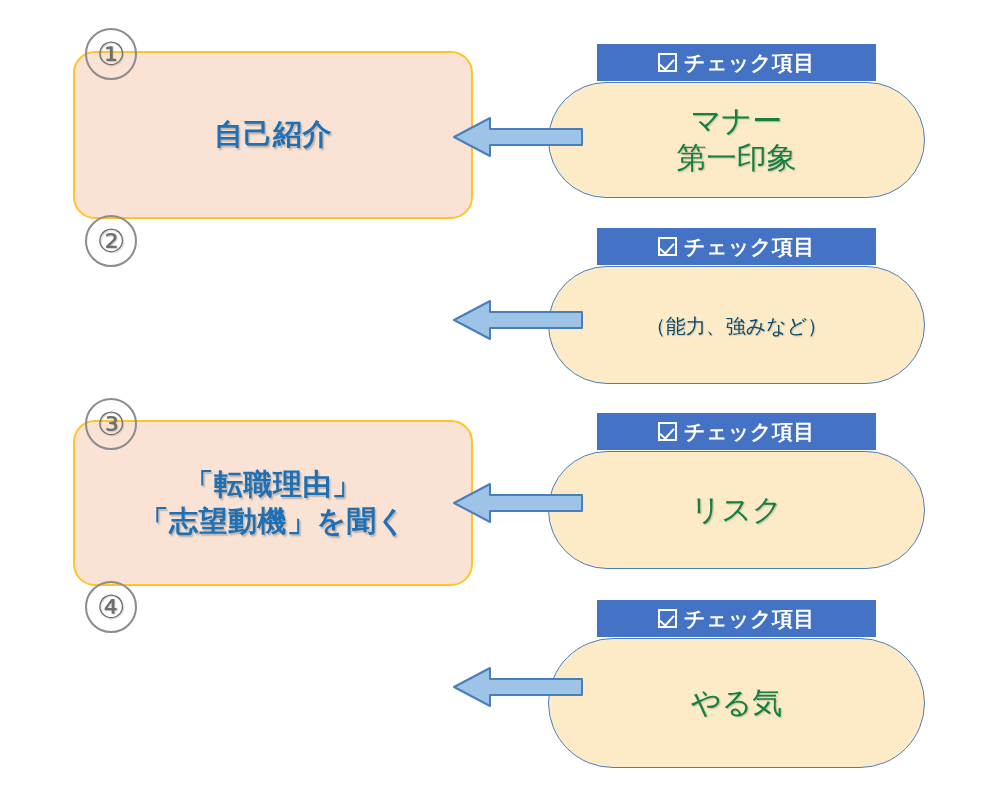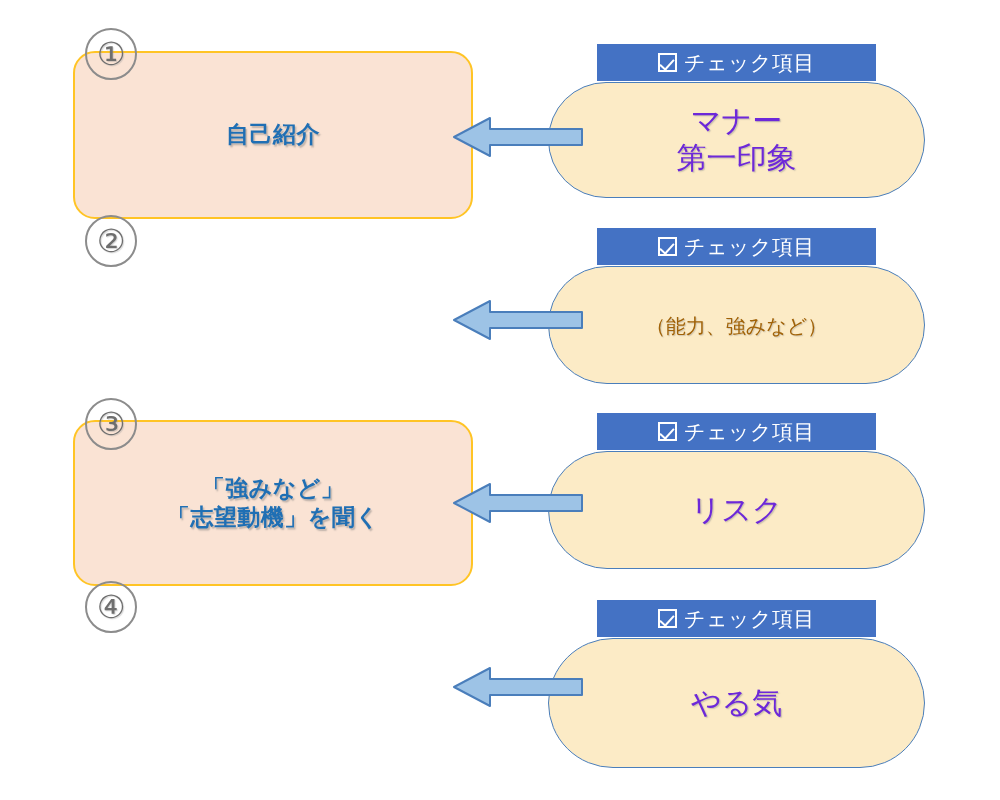--- a/index.html
+++ b/index.html
@@ -16,21 +16,21 @@
     position: absolute;
     left: 73px; width: 400px;
     background: #FAE3D4;
     border: 2.5px solid #FFC425;
     border-radius: 22px;
     display: flex; align-items: center; justify-content: center;
   }
   .step-label {
     color: #1F6FB4;
     font-weight: bold;
-    font-size: 23px;
+    font-size: 29px;
     line-height: 1.28;
     text-align: center;
     letter-spacing: 0.5px;
     text-shadow: 1.5px 1.5px 1.5px rgba(120,120,120,0.45);
     white-space: pre-line;
   }
   .step-badge {
     position: absolute;
     width: 52px; height: 52px;
     border: 2.5px solid #8C8C8C;
@@ -61,21 +61,21 @@
     z-index: 2;
   }
   .check-header {
     position: absolute;
     background: #4472C4;
     color: #FFFFFF;
     height: 37px;
     display: flex; align-items: center; justify-content: center;
     gap: 2px;
     font-size: 21px;
-    font-weight: normal;
+    font-weight: bold;
     letter-spacing: 0.5px;
     z-index: 5;
     padding: 0 10px;
   }
   .check-box-glyph {
     display: inline-block;
     width: 19px; height: 19px;
     border: 2px solid #ffffff;
     position: relative;
     margin-right: 5px;
@@ -85,30 +85,30 @@
     content: "";
     position: absolute;
     left: 3px; top: 1px;
     width: 6px; height: 12px;
     border-right: 2.4px solid #fff;
     border-bottom: 2.4px solid #fff;
     transform: rotate(42deg);
   }
   .check-title {
     font-size: 30px;
-    color: #6d28d9;
+    color: #15803d;
     line-height: 1.22;
     text-align: center;
     font-family: "Liberation Serif", "DejaVu Serif", serif;
     text-shadow: 1.2px 1.2px 1.2px rgba(140,140,140,0.45);
     white-space: pre-line;
   }
   .check-sub {
     font-size: 20px;
-    color: #a16207;
+    color: #0c4a6e;
     line-height: 1.2;
     text-align: right;
     font-family: "Liberation Serif", "DejaVu Serif", serif;
     text-shadow: 1px 1px 1px rgba(140,140,140,0.4);
     margin-top: 2px;
   }
   .check-sub:empty { display: none; }
 </style>
 </head>
 <body>
@@ -150,21 +150,21 @@
     <div class="check-pill" style="top:38px; height:118px;">
       <div class="check-sub">（能力、強みなど）</div>
     </div>
     <div class="check-header" style="left:49px; top:0px; width:279px;">
       <span class="check-box-glyph"></span>
       <span>チェック項目</span>
     </div>
   </div>
 
   <div class="step-box" style="top:420px; height:166px;">
-    <div class="step-label">「強みなど」
+    <div class="step-label">「転職理由」
 「志望動機」を聞く</div>
   </div>
   <div class="step-badge" style="left:85px; top:398px;">③</div>
 
   <div class="arrow-wrap" style="left:452px; top:479px;">
     <svg width="132" height="48" viewBox="0 0 132 48">
       <polygon points="2,24 38,5 38,16 130,16 130,32 38,32 38,43" fill="#9DC3E6" stroke="#4A7EBB" stroke-width="2" stroke-linejoin="round"></polygon>
     </svg>
   </div>
 

